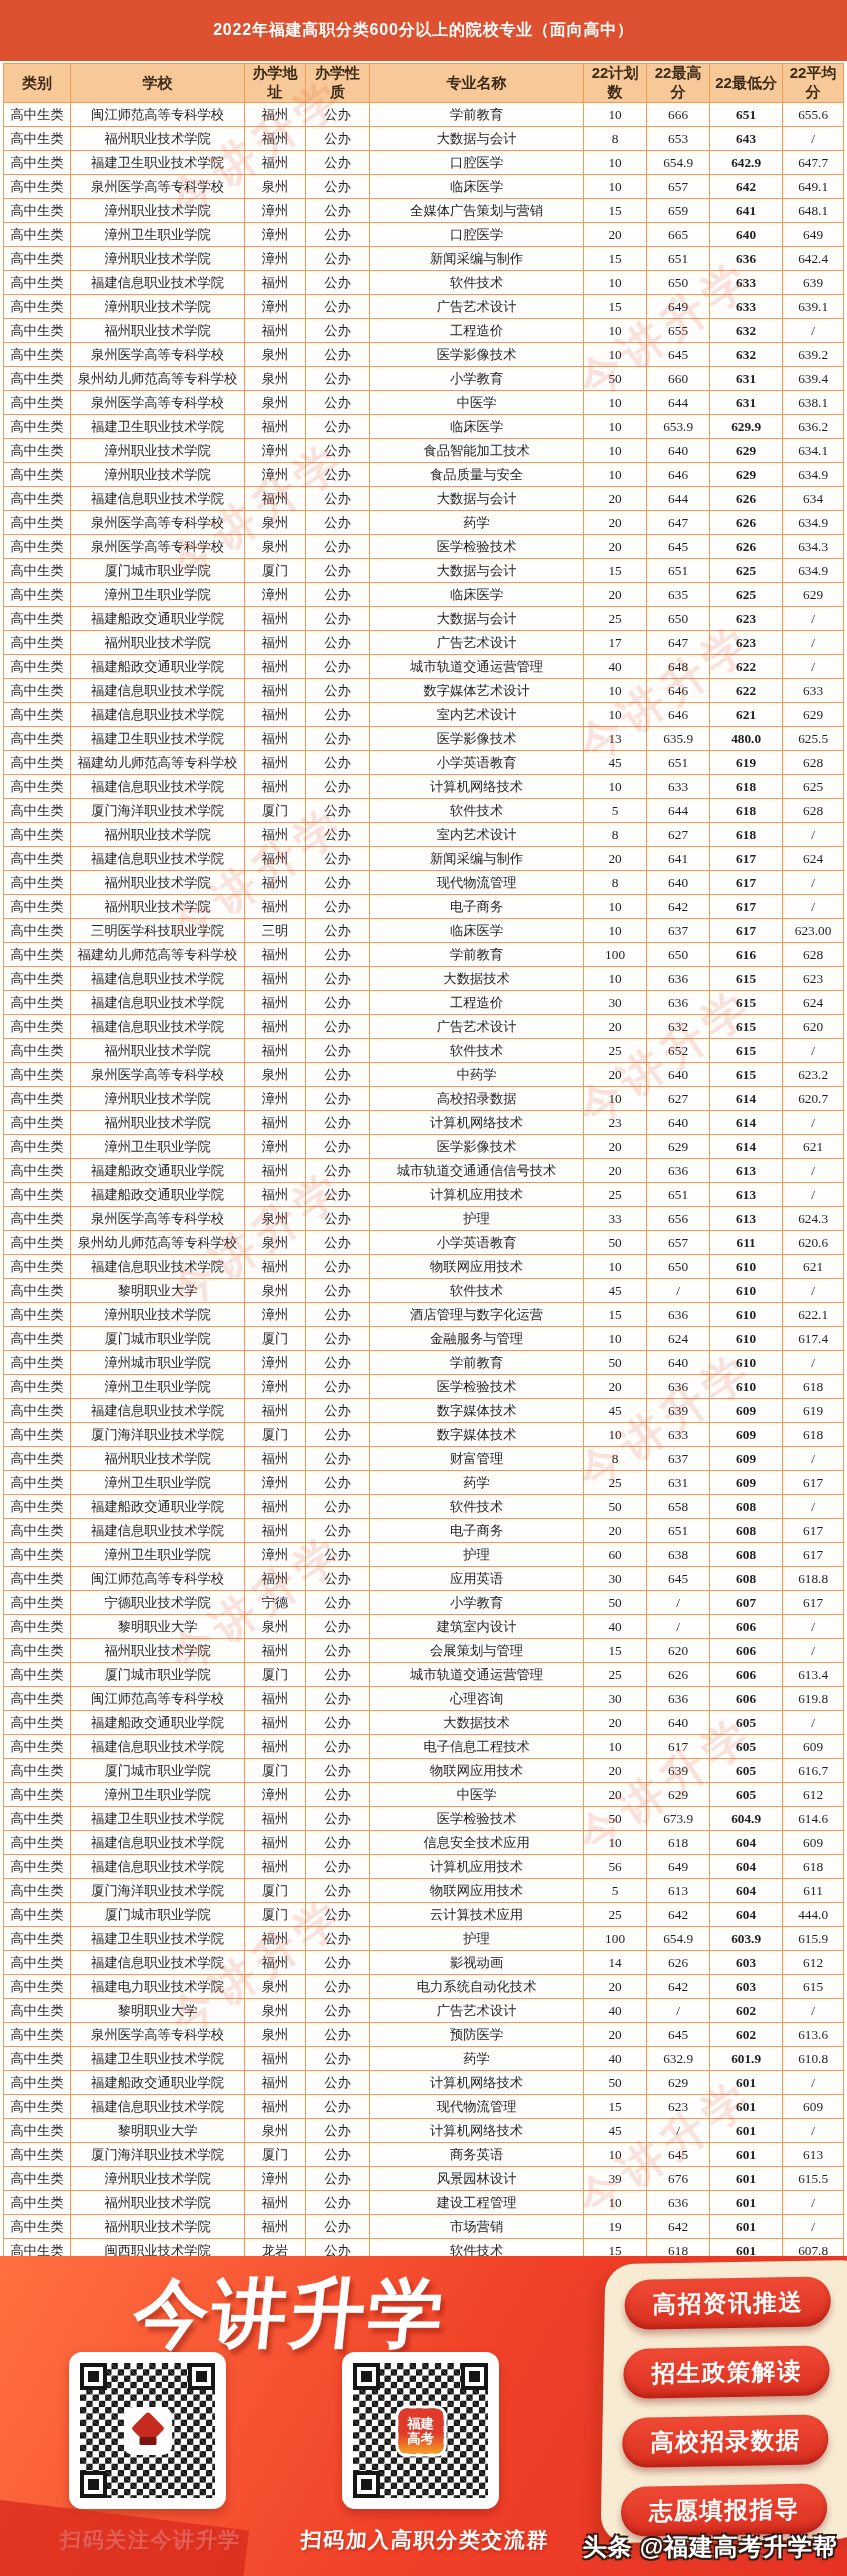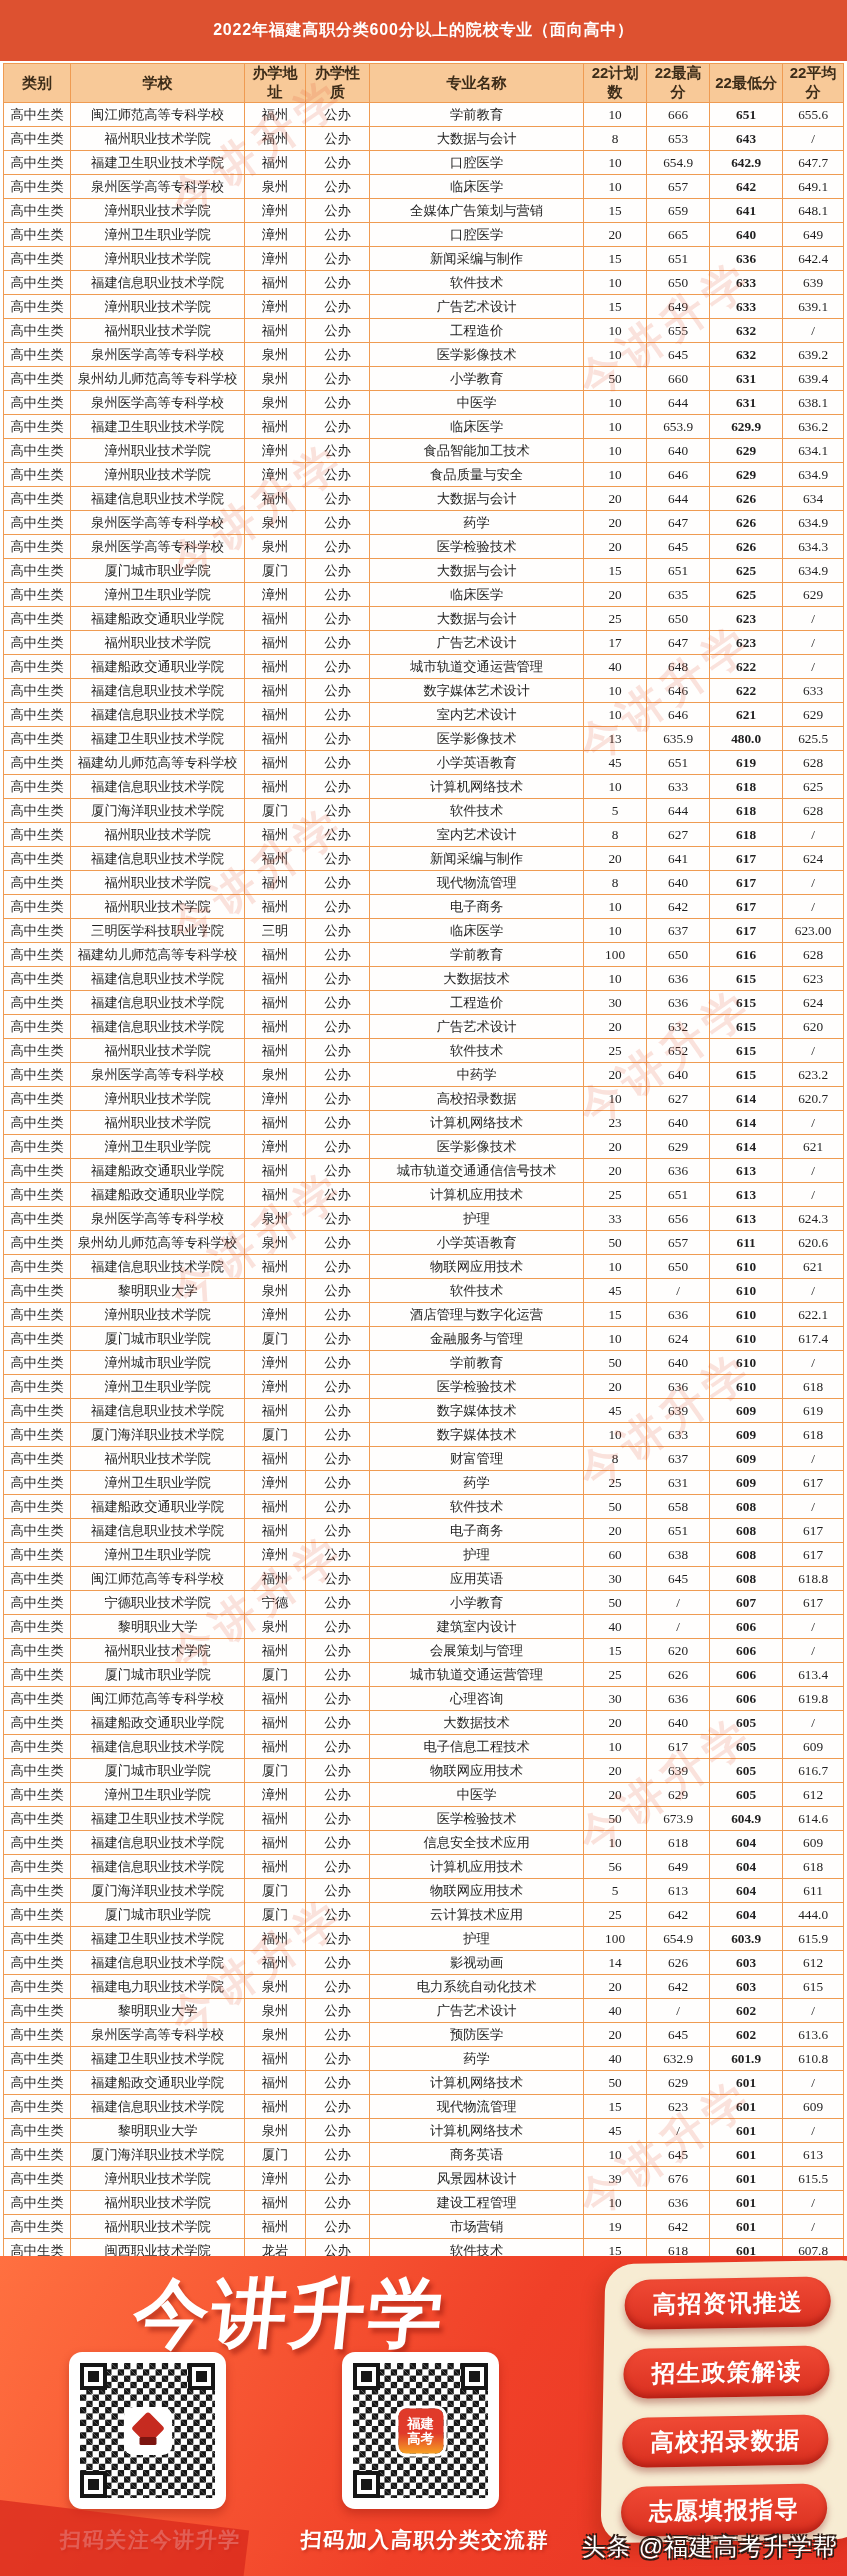--- a/index.html
+++ b/index.html
@@ -93,21 +93,21 @@
     box-shadow:-7.8px 7.8px 15.7px rgba(150,30,10,0.3);
   }
   .pill{
     position:absolute;left:20.4px;width:206px;height:50px;border-radius:25px;
     background:linear-gradient(180deg,#f04a35,#d92f1f);color:#ffffff;
     display:flex;align-items:center;justify-content:center;
     font-size:23.5px;font-weight:bold;font-family:"Liberation Sans",sans-serif;letter-spacing:1.6px;
     box-shadow:0 4.7px 7.8px rgba(120,10,5,0.35), inset 0 -3.9px 6.3px rgba(110,0,0,0.35);
   }
   .credit{
-    position:absolute;right:9.4px;top:275px;font-size:24px;font-weight:normal;color:#ffffff;
+    position:absolute;right:9.4px;top:275px;font-size:24px;font-weight:bold;color:#ffffff;
     font-family:"Liberation Sans",sans-serif;letter-spacing:0.8px;z-index:5;white-space:nowrap;
     text-shadow:-1.6px -1.6px 0 #2d1b15,1.6px -1.6px 0 #2d1b15,-1.6px 1.6px 0 #2d1b15,1.6px 1.6px 0 #2d1b15;
   }
 </style>
 </head>
 <body>
 
 <div class="banner">
   <h1>2022年福建高职分类600分以上的院校专业（面向高中）</h1>
 </div>

